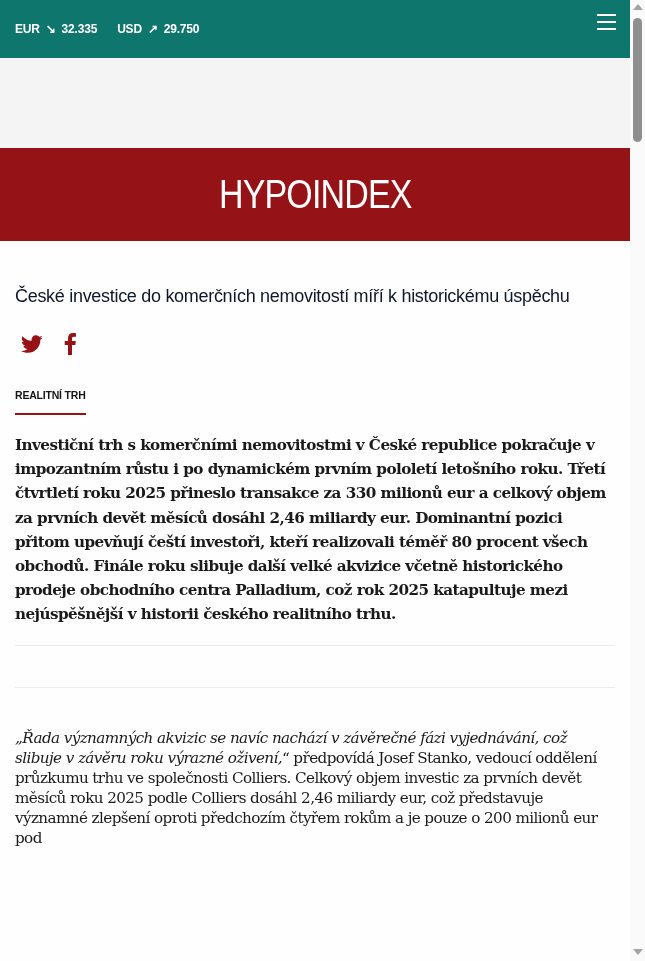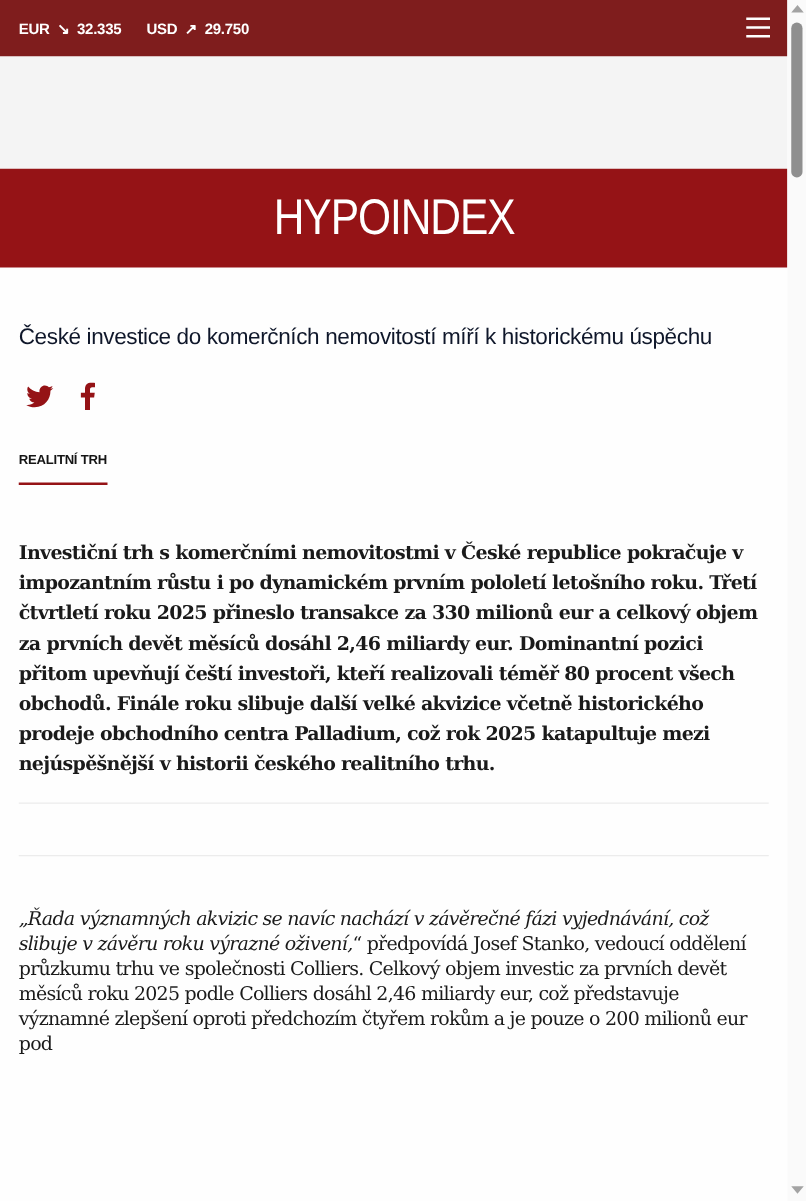--- a/index.html
+++ b/index.html
@@ -2,45 +2,45 @@
 <html><head>
   <meta charset="utf-8">
   <style>
     * { box-sizing: border-box; margin: 0; padding: 0; }
     html, body { width: 645px; height: 961px; overflow: hidden; background: #fefefe; }
     body { position: relative; font-family: "Liberation Sans", sans-serif; color: #151515; }
 
     .page { position: absolute; left: 0; top: 0; width: 630px; height: 961px; overflow: hidden; background: #fefefe; }
 
     
-    .topbar { height: 45px; background: #7f1d1d; display: flex; align-items: center; padding: 0 15px; position: relative; }
+    .topbar { height: 58px; background: #0f766e; display: flex; align-items: center; padding: 0 15px; position: relative; }
     .rate { display: flex; align-items: center; color: #fff; font-size: 12px; font-weight: bold; letter-spacing: -0.2px; margin-right: 20px; }
     .rate .cur { margin-right: 6px; }
     .rate .arrow { margin-right: 6px; font-size: 12px; }
     .hamburger { position: absolute; right: 14px; top: 14px; width: 19px; height: 16px; cursor: pointer; }
     .hamburger span { display: block; height: 2px; background: #fff; margin-bottom: 5px; }
 
     
     .adspace { height: 90px; background: #f4f4f4; }
 
     
-    .brand { height: 79px; background: #951316; display: flex; align-items: center; justify-content: center; }
+    .brand { height: 93px; background: #951316; display: flex; align-items: center; justify-content: center; }
     .brand .logo { color: #fff; font-family: "Liberation Sans Narrow", "Liberation Sans", sans-serif; font-size: 40px; letter-spacing: -1px; font-weight: normal; transform: scaleX(0.85); }
 
     
     .article { padding: 0 15px; }
     .title { font-size: 18px; line-height: 35px; font-weight: normal; color: #0f172a; margin-top: 38px; letter-spacing: -0.3px; }
     .meta { display: flex; align-items: center; margin-top: 18px; font-size: 11px; }
     .author { color: #151515; font-weight: bold; text-decoration: underline; margin-right: 20px; letter-spacing: -0.3px; }
     .date { color: #cfcfcf; }
     .social { display: flex; align-items: center; margin-top: 18px; height: 24px; padding-left: 6px; }
     .social .icon { width: 22px; height: 22px; margin-right: 16px; display: flex; align-items: center; justify-content: center; cursor: pointer; }
     .category { display: inline-block; margin-top: 33px; font-size: 10.5px; font-weight: bold; color: #151515; padding-bottom: 12px; border-bottom: 2px solid #951316; letter-spacing: -0.2px; }
 
-    .perex { font-family: "DejaVu Serif", serif; font-size: 15.2px; line-height: 24.2px; font-weight: bold; color: #1a1a1a; margin-top: 42px; letter-spacing: -0.55px; }
+    .perex { font-family: "DejaVu Serif", serif; font-size: 15.2px; line-height: 24.2px; font-weight: bold; color: #1a1a1a; margin-top: 18px; letter-spacing: -0.55px; }
     .divider { border: none; border-top: 1px solid #ececec; }
     .div1 { margin-top: 18px; }
     .div2 { margin-top: 41px; }
     .body-text { font-family: "DejaVu Serif", serif; font-size: 15.2px; line-height: 20px; color: #1a1a1a; margin-top: 40px; letter-spacing: -0.6px; }
     .body-text em { font-style: italic; }
 
     
     .scrollbar { position: absolute; right: 0; top: 0; width: 15px; height: 961px; background: #fafafa; }
     .scroll-up { position: absolute; top: 4px; left: 3px; width: 0; height: 0; border-left: 5px solid transparent; border-right: 5px solid transparent; border-bottom: 6px solid #a3a3a3; cursor: pointer; }
     .scroll-thumb { position: absolute; left: 3px; top: 18px; width: 9px; height: 124px; background: #8f8f8f; border-radius: 5px; cursor: pointer; }

